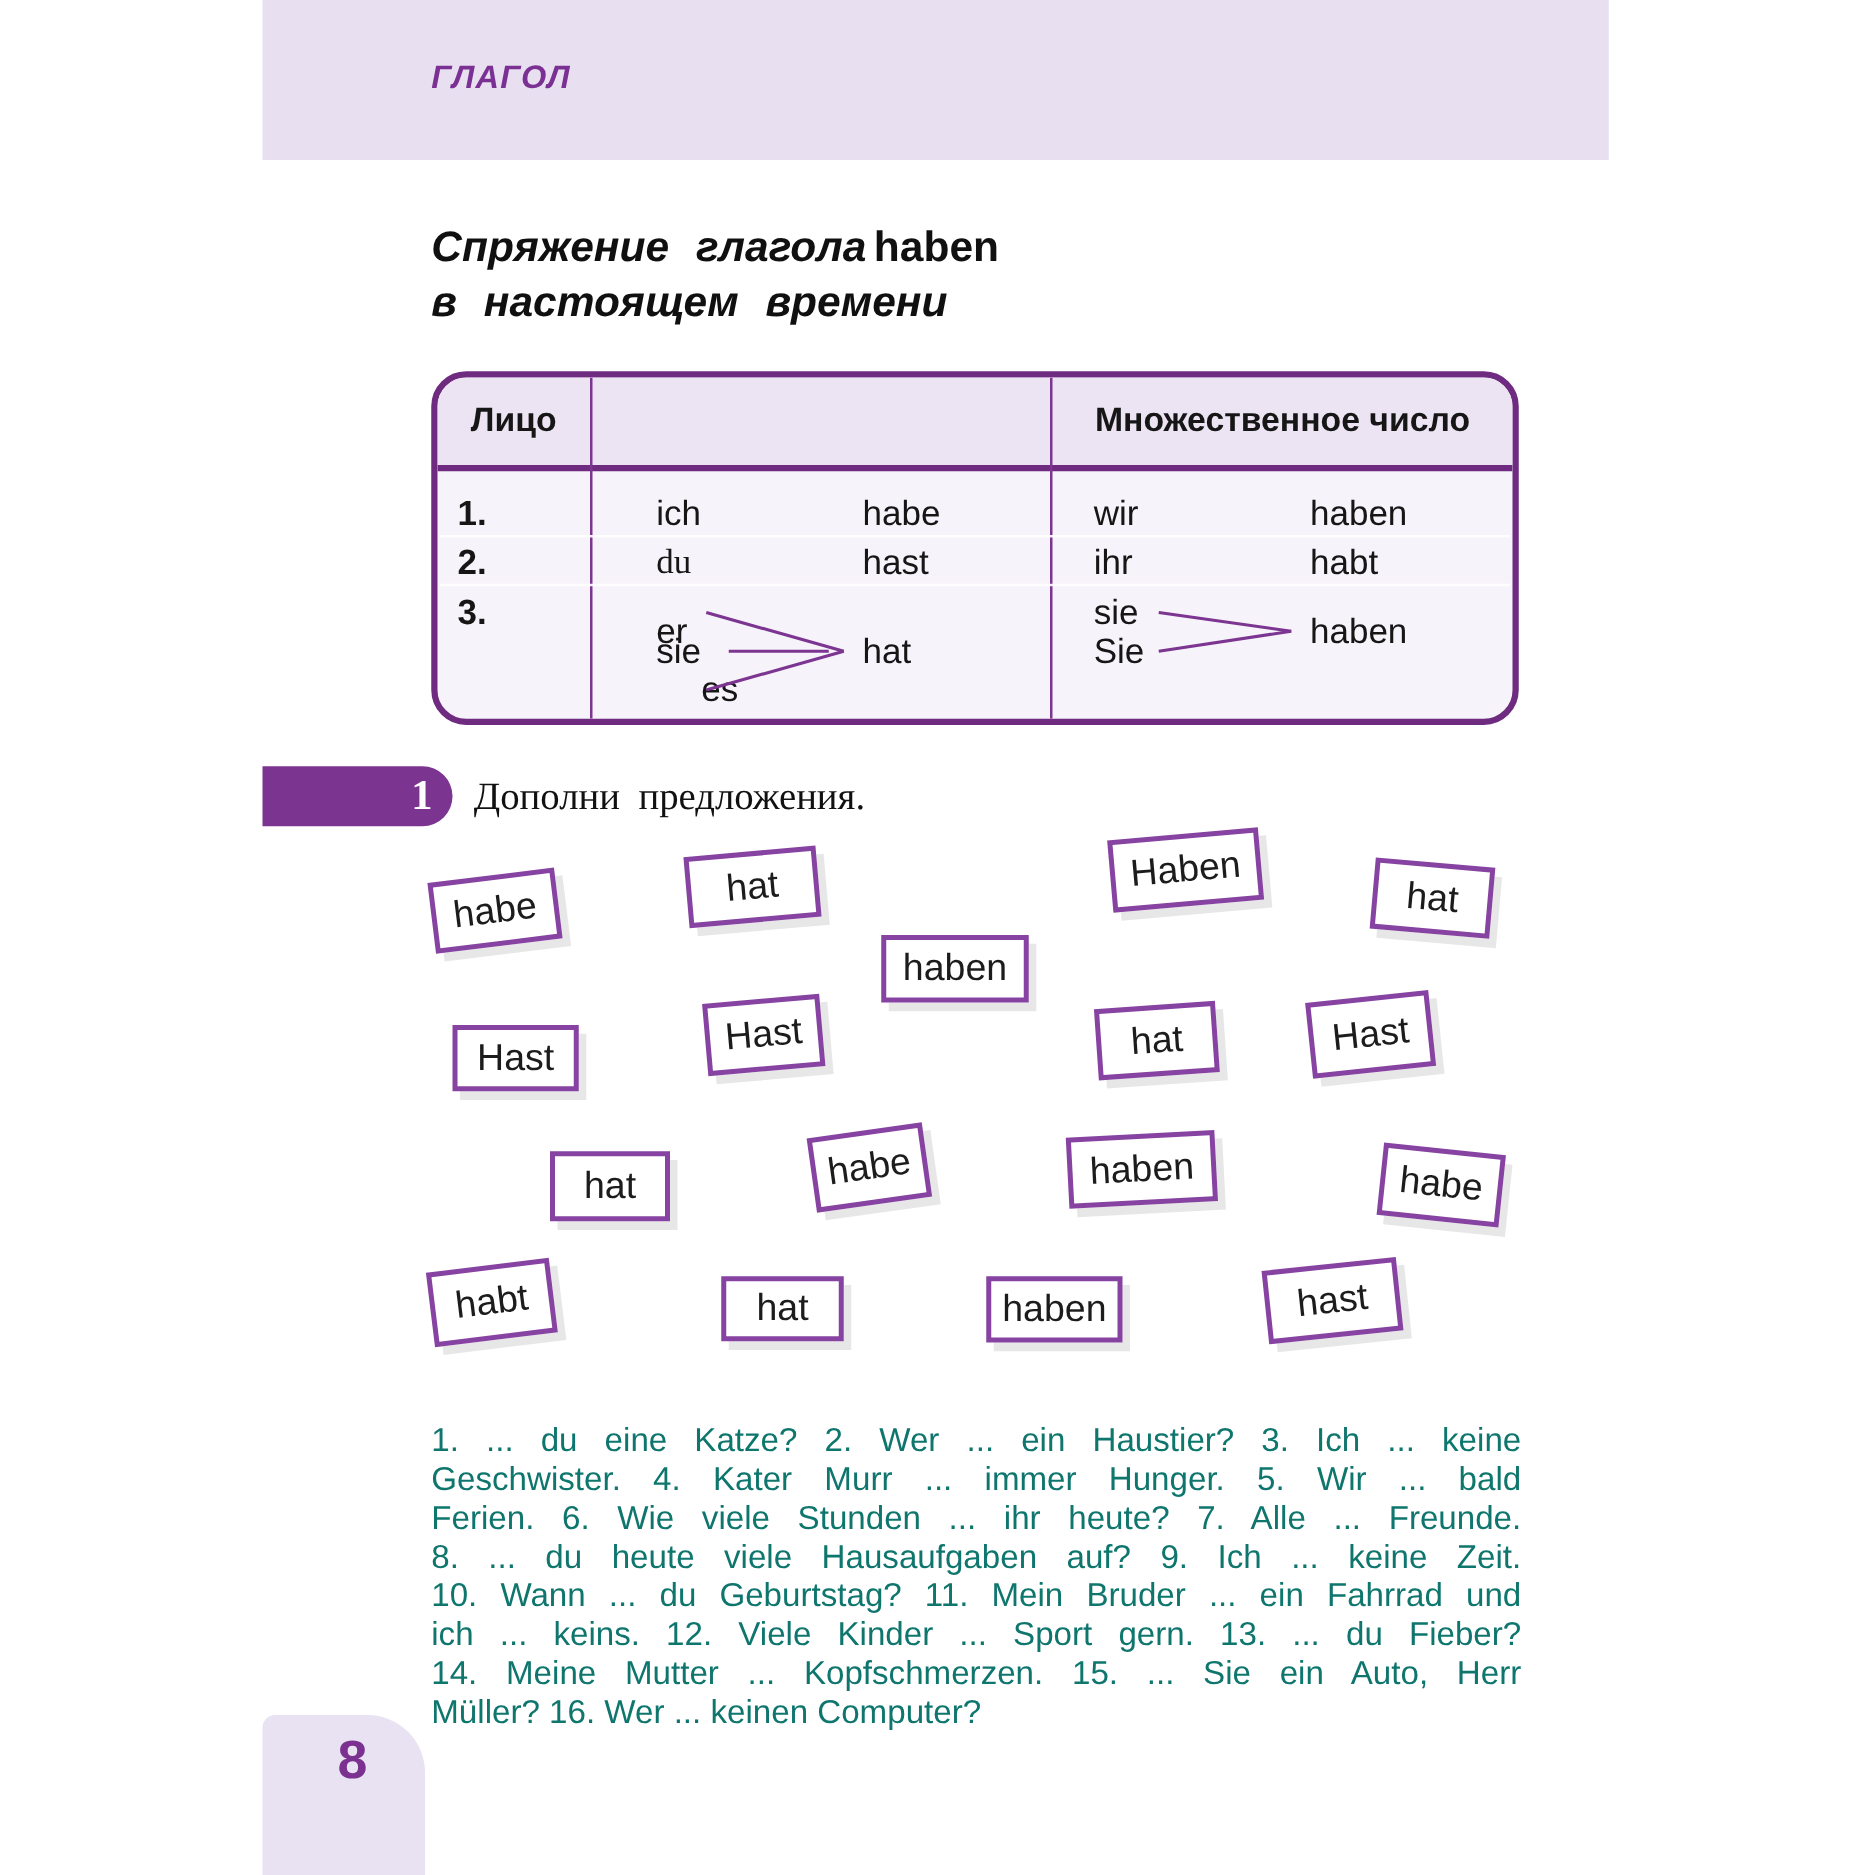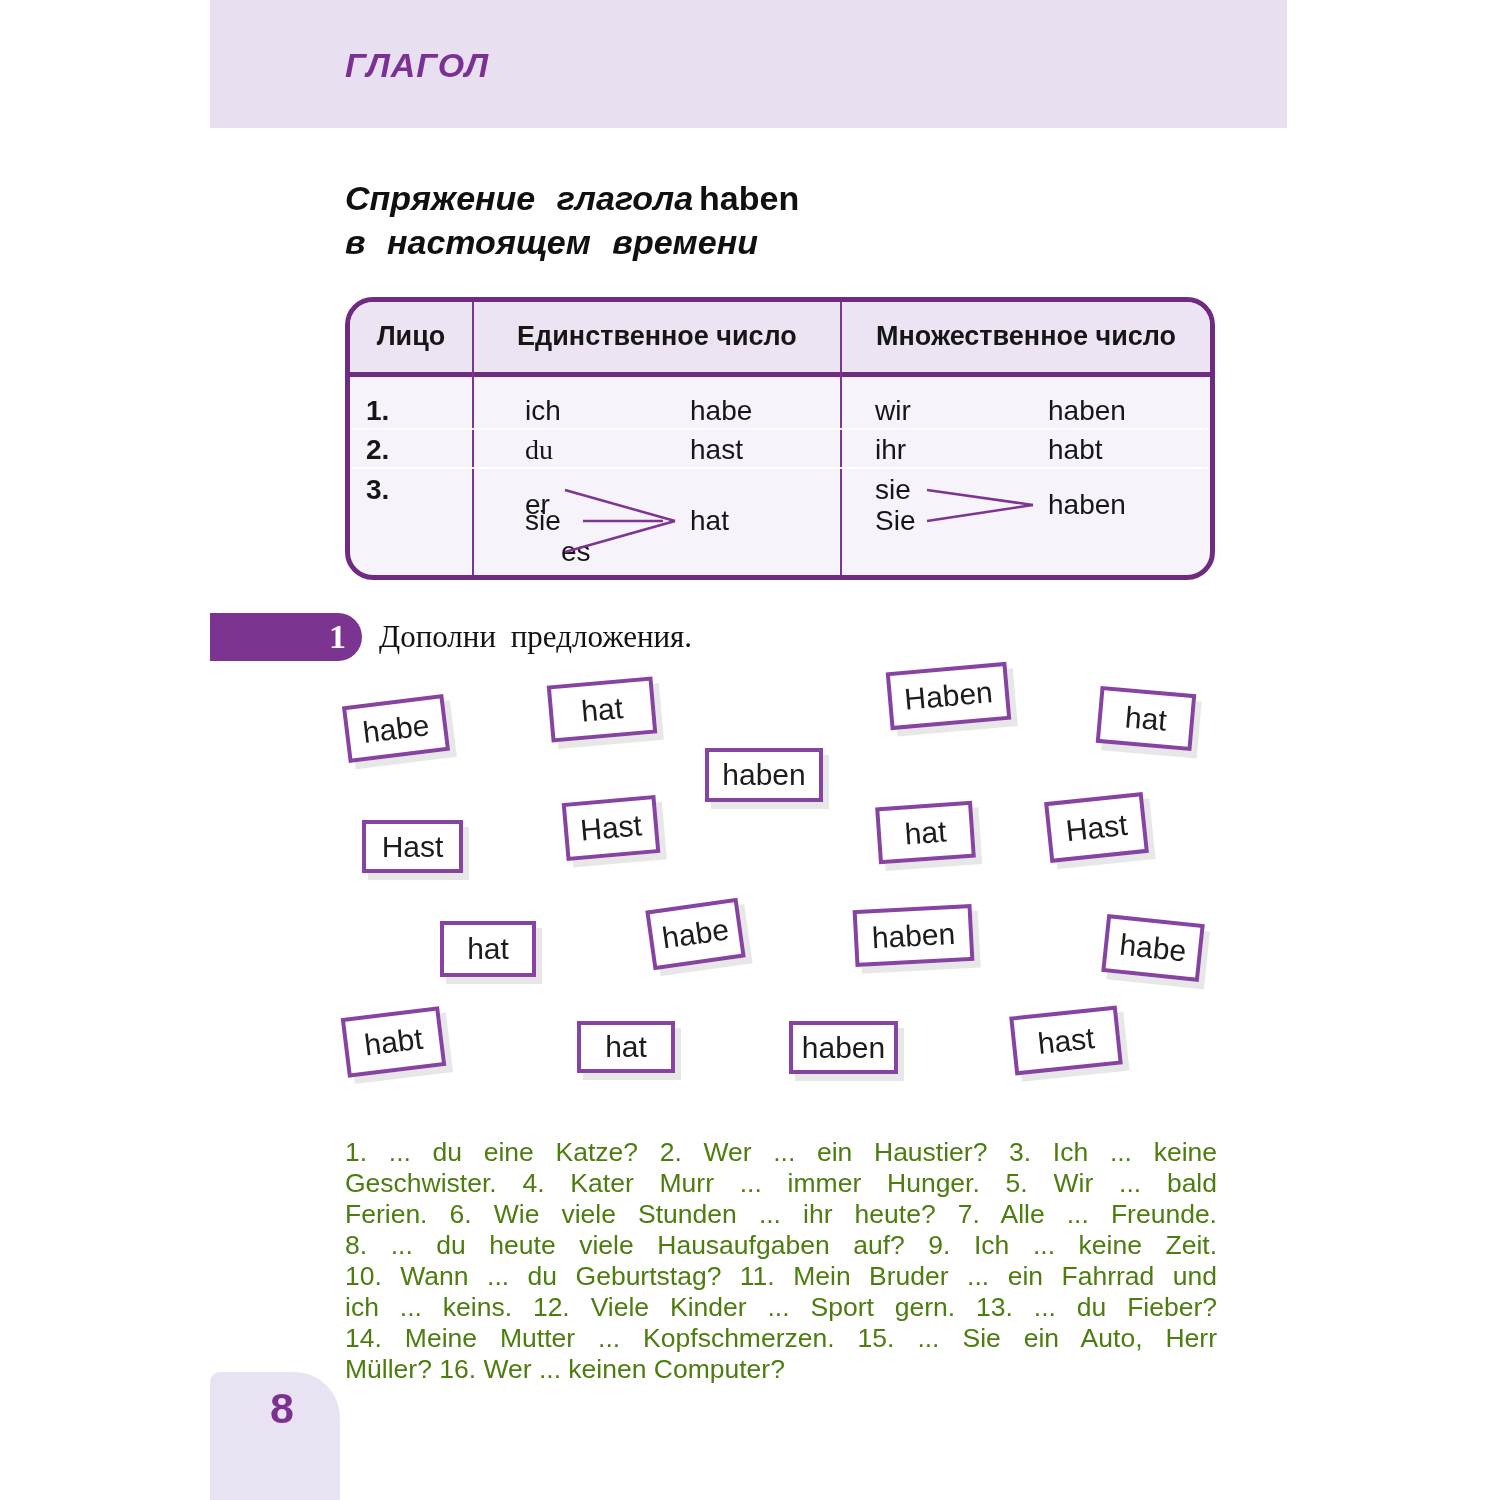--- a/index.html
+++ b/index.html
@@ -1,21 +1,21 @@
 <!DOCTYPE html>
 <html><head>
 <meta charset="utf-8">
 <style>
   html,body{margin:0;padding:0;background:#fff;}
   .canvas{position:relative;width:1500px;height:1500px;background:#ffffff;
           font-family:"Liberation Sans",sans-serif;overflow:hidden;color:#1c1c1c;}
 
   
   .band{position:absolute;left:210px;top:0;width:1077px;height:128px;background:#e8e0f1;}
-  .section-heading{position:absolute;left:135px;top:46px;font-size:34px;font-weight:bold;
+  .section-heading{position:absolute;left:135px;top:46px;font-size:26px;font-weight:bold;
           font-style:italic;color:#7b3193;letter-spacing:1px;}
 
   
   .doc-title{position:absolute;left:345px;top:176px;font-size:34px;font-weight:bold;
           font-style:italic;line-height:44px;color:#101010;word-spacing:12px;}
   .doc-title .term{font-style:normal;word-spacing:normal;margin-left:6px;}
 
   
   .ctable{position:absolute;left:345px;top:297px;width:870px;height:283px;box-sizing:border-box;
           border:5px solid #6e2b80;border-radius:28px;background:#f7f3fa;overflow:hidden;padding-left:32px;}
@@ -39,21 +39,21 @@
           font-family:"Liberation Serif",serif;font-size:34px;font-weight:bold;color:#ffffff;}
   .ex-instr{position:absolute;left:379px;top:613px;height:48px;line-height:48px;
           font-family:"Liberation Serif",serif;font-size:31px;color:#111;word-spacing:7px;}
 
   
   .card{position:absolute;box-sizing:border-box;background:#ffffff;border:4px solid #8743a1;
         display:flex;align-items:center;justify-content:center;font-size:30px;color:#1c1c1c;
         box-shadow:6px 7px 0 rgba(145,145,145,0.22);}
 
   
-  .sentences{position:absolute;left:345px;top:1137px;width:872px;font-size:26.5px;color:#4d7c0f;}
+  .sentences{position:absolute;left:345px;top:1137px;width:872px;font-size:26.5px;color:#0f766e;}
   .sline{text-align:justify;text-align-last:justify;line-height:31px;height:31px;overflow:visible;}
   .sline.last{text-align-last:left;}
 
   
   .pagebox{position:absolute;left:210px;top:1372px;width:130px;height:128px;background:#e9e2f2;
           border-radius:10px 46px 0 0;}
   .pagenum{position:absolute;left:60px;top:12px;font-size:43px;font-weight:bold;color:#7b3190;}
 </style>
 </head>
 <body>
@@ -68,21 +68,20 @@
     <div><span>Спряжение глагола</span><span class="term">haben</span></div>
     <div>в настоящем времени</div>
   </div>
 
   <div class="ctable">
     <div class="thead"></div>
     <div class="hdr-divider"></div>
     <div class="vline v1"></div>
     <div class="vline v2"></div>
     <div class="hcell hc1">Лицо</div>
-    <div class="hcell hc2">Единственное число</div>
     <div class="hcell hc3">Множественное число</div>
 
     <div class="rowline r1"></div>
     <div class="rowline r2"></div>
 
     <div class="cell num" style="left:16px;top:93px;">1.</div>
     <div class="cell" style="left:175px;top:93px;">ich</div>
     <div class="cell" style="left:340px;top:93px;">habe</div>
     <div class="cell" style="left:525px;top:93px;">wir</div>
     <div class="cell" style="left:698px;top:93px;">haben</div>

